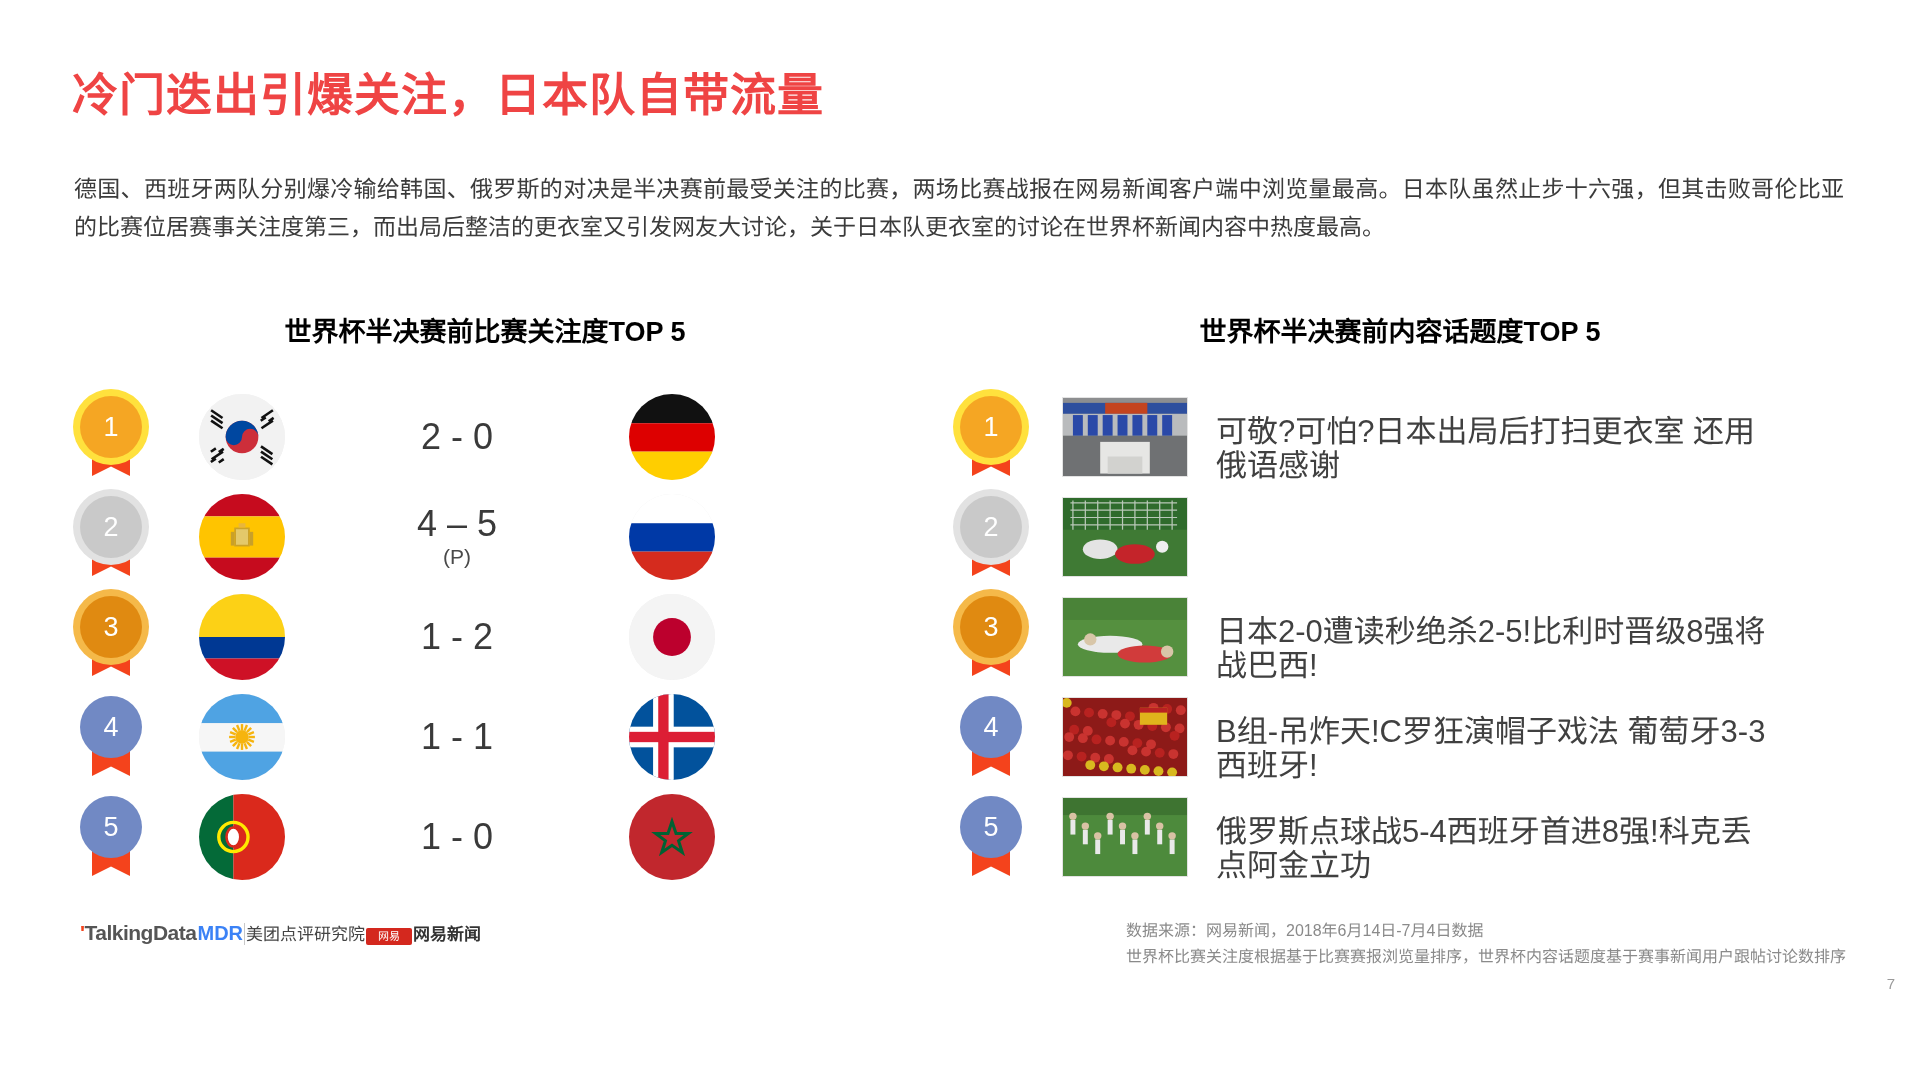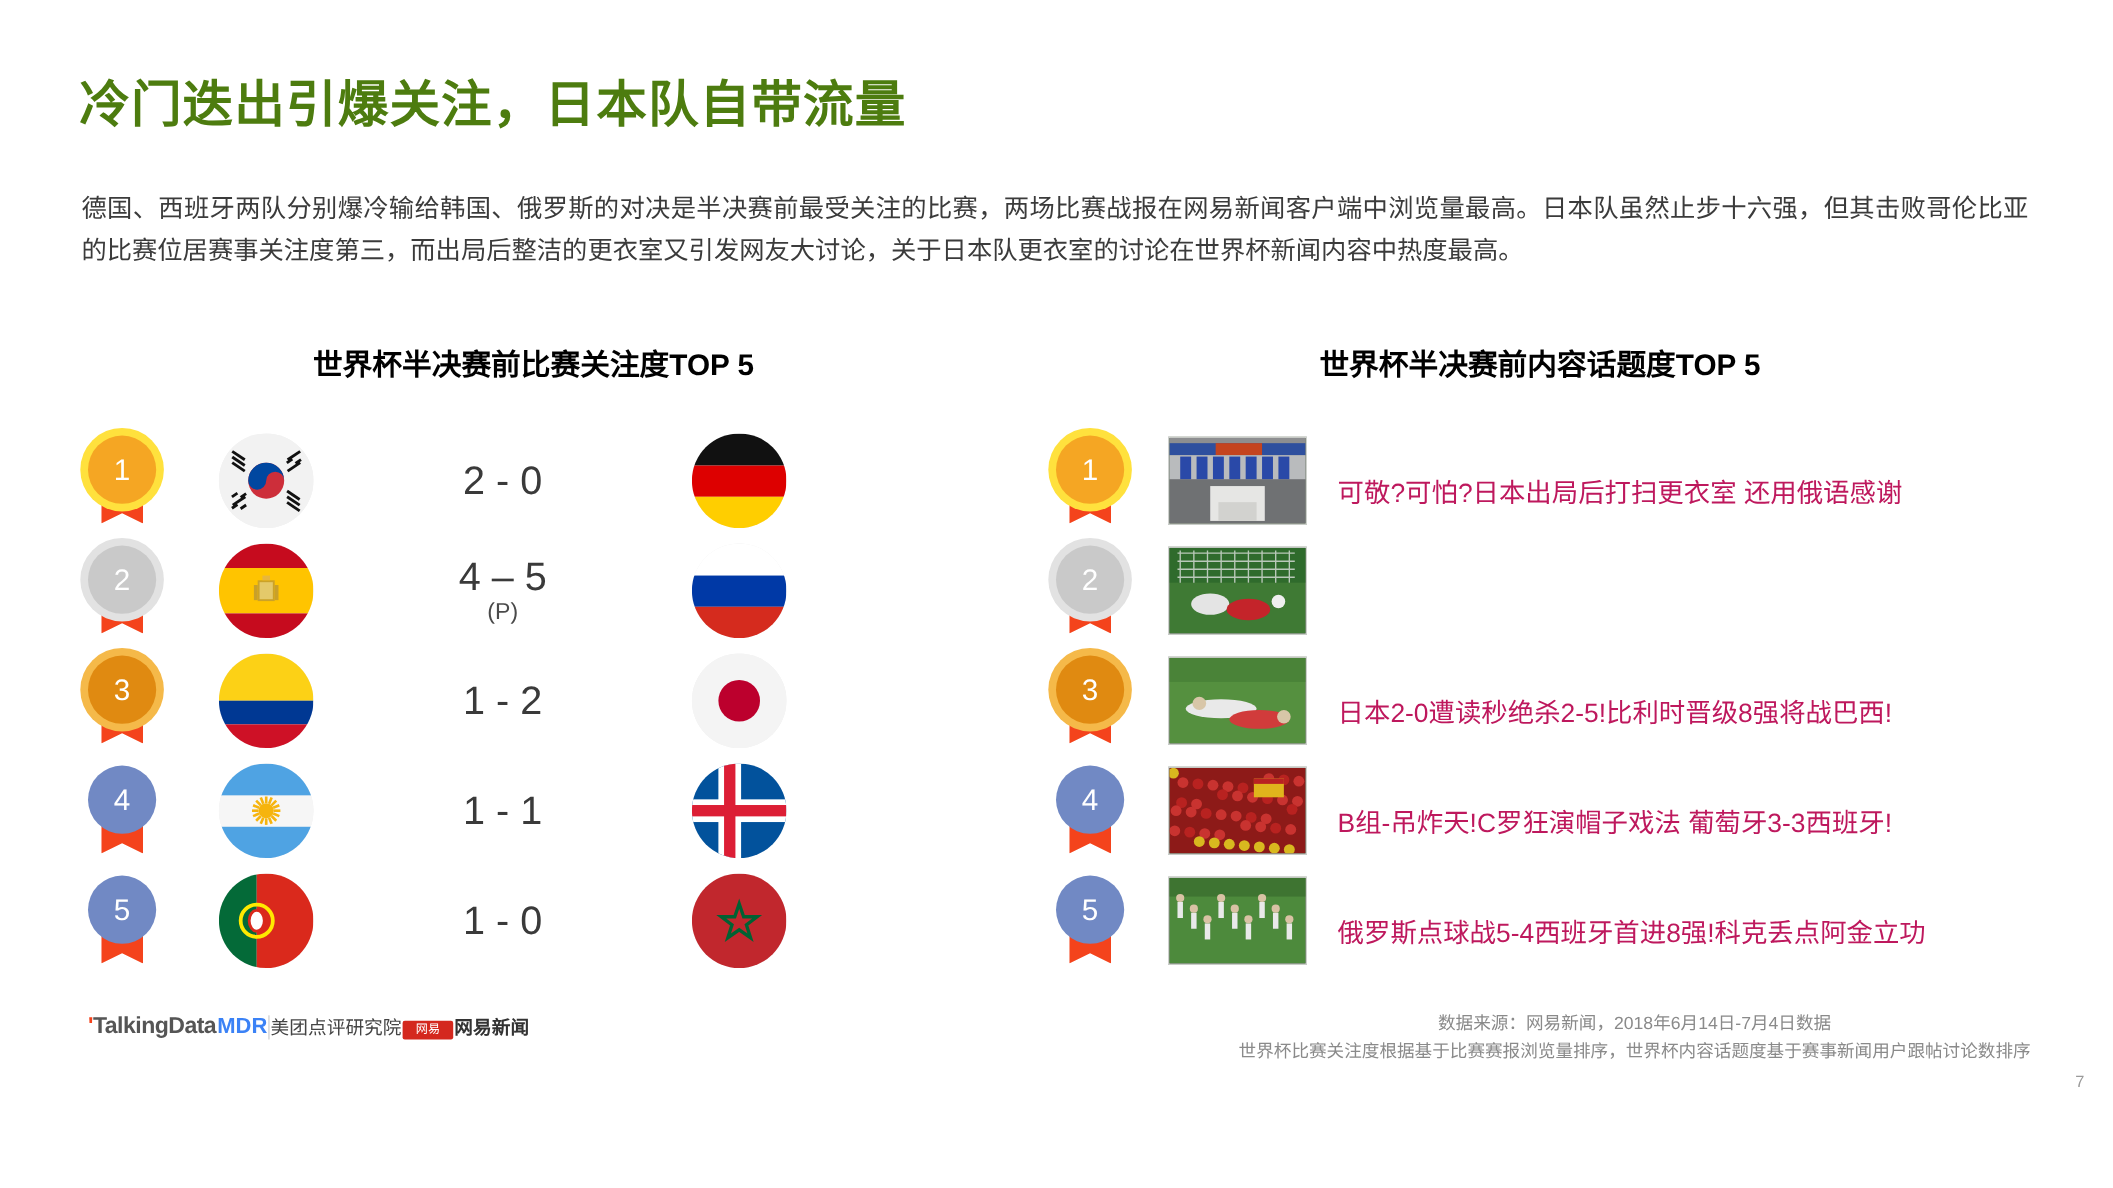--- a/index.html
+++ b/index.html
@@ -9,21 +9,21 @@
     background: #ffffff;
     font-family: "Liberation Sans", "DejaVu Sans", sans-serif;
     overflow: hidden;
   }
   .page { position: relative; width: 1921px; height: 1080px; background:#fff; }
 
   
   .headline {
     position: absolute; left: 72px; top: 58px;
     font-size: 46px; font-weight: 700;
-    color: #4d7c0f; letter-spacing: 1px;
+    color: #ef4444; letter-spacing: 1px;
     white-space: nowrap;
   }
   .intro {
     position: absolute; left: 74px; top: 170px; width: 1770px;
     font-size: 23px; line-height: 38px; color: #3b3b3b;
     text-align: justify;
   }
 
   
   .panel { position: absolute; top: 310px; }
@@ -74,29 +74,29 @@
 
   
   .news-row { display: flex; align-items: center; height: 100px; }
   .thumb {
     width: 126px; height: 80px; flex: 0 0 126px;
     margin-left: 40px; margin-right: 28px;
     border: 1px solid #e3e3e3; overflow: hidden; position: relative;
     background: #5a6a55;
   }
   .news-text {
-    font-size: 24px; line-height: 34px; color: #be185d;
+    font-size: 31px; line-height: 34px; color: #404040;
     width: 560px;
     margin-top: 24px;
   }
 
   
   .source {
     position: absolute; right: 75px; top: 918px;
-    text-align: center; font-size: 16px; line-height: 26px; color: #8a8a8a;
+    text-align: left; font-size: 16px; line-height: 26px; color: #8a8a8a;
   }
   .page-num {
     position: absolute; right: 26px; top: 975px;
     font-size: 15px; color: #9a9a9a;
   }
   .footer-logos {
     position: absolute; left: 80px; top: 920px;
     display: flex; align-items: flex-end; gap: 1px;
   }
   .logo-td { font-size: 21px; font-weight: 700; color:#555; letter-spacing:-.5px; }

